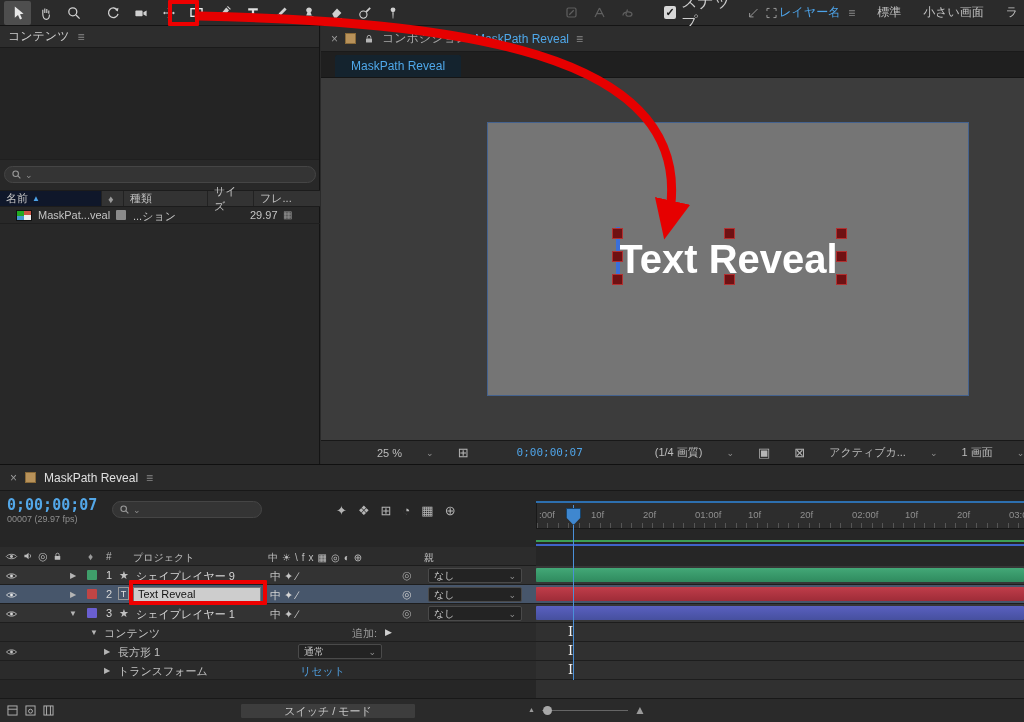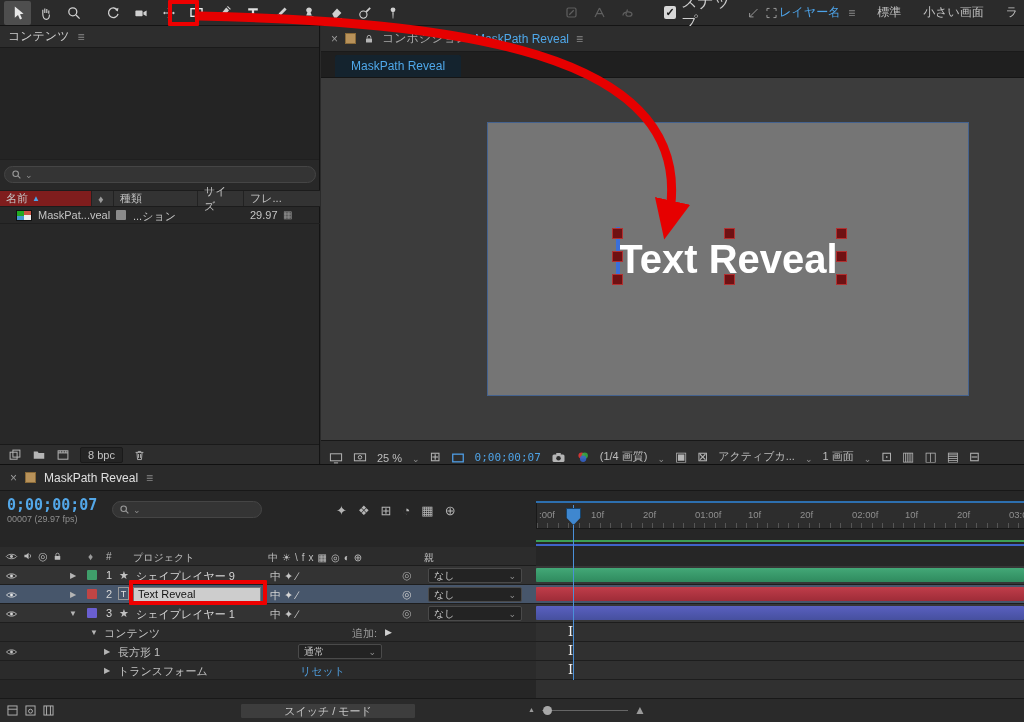--- a/index.html
+++ b/index.html
@@ -32,21 +32,21 @@
 #comp{position:absolute;left:321px;top:26px;width:703px;height:438px;background:#2e2e2e}
 .chead{height:26px;background:#2d2d2d;border-bottom:1px solid #1a1a1a;display:flex;align-items:center;gap:7px;padding:0 10px}
 .tanbox{width:11px;height:11px;background:#b8925a;border:1px solid #8a6a38}
 .ctabs{height:26px;background:#1f1f1f;border-bottom:1px solid #151515;display:flex;align-items:flex-end}
 .ctab{margin-left:14px;height:22px;padding:0 16px;background:#14232e;color:#4fa8ea;display:flex;align-items:center;font-size:12px;border-radius:2px 2px 0 0}
 .viewer{position:absolute;left:0;top:52px;width:703px;height:362px;background:#3c3c3c;overflow:hidden}
 #canvas{position:absolute;left:166px;top:44px;width:482px;height:274px;background:#757575;border:1px solid #44628e;display:flex;align-items:center;justify-content:center}
 #canvas .bigtext{color:#fff;font-weight:bold;font-size:40px;letter-spacing:0px}
 .handle{position:absolute;width:9px;height:9px;background:#6f1113;outline:1px solid #b23030}
 .ibeam{position:absolute;left:128px;top:104px;width:4px;height:56px;background:#3a6fd9}
-.cstatus{position:absolute;left:0;bottom:0;width:100%;height:24px;background:#2d2d2d;border-top:1px solid #181818;display:flex;align-items:flex-end;gap:10px;padding:0 8px;font-size:11px;color:#bdbdbd;white-space:nowrap;overflow:hidden}
+.cstatus{position:absolute;left:0;bottom:0;width:100%;height:24px;background:#2d2d2d;border-top:1px solid #181818;display:flex;align-items:center;gap:24px;padding:0 8px;font-size:11px;color:#bdbdbd;white-space:nowrap;overflow:hidden}
 .caret{color:#8f8f8f;font-size:9px}
 .bluetc{color:#4fa3e6;font-family:"DejaVu Sans Mono",monospace}
 
 #timeline{position:absolute;left:0;top:464px;width:1024px;height:258px;background:#262626;border-top:1px solid #101010}
 .ttab{height:26px;background:#2a2a2a;border-bottom:1px solid #181818;display:flex;align-items:center;gap:8px;padding:0 10px}
 .tl-tc{position:absolute;left:7px;top:31px;font-size:15px;font-weight:bold;color:#53a7e8;font-family:"DejaVu Sans Mono",monospace}
 .tl-fi{position:absolute;left:7px;top:49px;font-size:9px;color:#8f8f8f}
 .tl-search{position:absolute;left:112px;top:36px;width:150px;height:17px;background:#343434;border:1px solid #454545;border-radius:9px;display:flex;align-items:center;gap:3px;padding:0 6px;color:#9a9a9a}
 .tl-icons{position:absolute;left:336px;top:38px;display:flex;gap:11px;color:#b5b5b5;font-size:13px}
 .ruler{position:absolute;left:536px;top:38px;width:488px;height:26px;background:#2d2d2d;border-left:1px solid #191919;border-bottom:1px solid #191919;overflow:hidden}
@@ -209,21 +209,21 @@
     </div>
     <div class="preview"></div>
     <div class="searchbox">
       <svg width="11" height="11" viewBox="0 0 20 20" fill="none" stroke="#9a9a9a" stroke-width="2">
           <circle cx="8.5" cy="8.5" r="5"></circle>
           <path d="M12.5 12.5 L17 17"></path>
         </svg>
       <span class="caret">⌄</span>
     </div>
     <div class="ptablehead">
-      <div class="pc" style="width:92px;background:#7f1d1d">
+      <div class="pc" style="width:102px;background:#0f172a">
         <span>名前</span>
         <span style="color:#4da3e8;font-size:8px">▲</span>
       </div>
       <div class="pc" style="width:22px;color:#9a9a9a">
           <span>♦</span>
         </div>
       <div class="pc" style="width:84px">
           <span>種類</span>
         </div>
       <div class="pc" style="width:46px">
@@ -233,37 +233,20 @@
           <span>フレ...</span>
         </div>
     </div>
     <div class="prow">
       <span class="abs" style="left:16px;top:3px;width:16px;height:11px;background:conic-gradient(#c54 0 25%,#eee 25% 50%,#49c 50% 75%,#2a2 75%);border:1px solid #111"></span>
       <span class="abs" style="left:38px;top:2px">MaskPat...veal</span>
       <span class="abs" style="left:116px;top:3px;width:10px;height:10px;background:#8a8a8a;border-radius:1px"></span>
       <span class="abs" style="left:133px;top:2px">...ション</span>
       <span class="abs" style="left:250px;top:2px">29.97</span>
       <span class="abs" style="left:283px;top:2px;color:#9a9a9a;font-size:10px">▦</span>
-    </div>
-    <div class="pbottom">
-      <svg width="14" height="14" viewBox="0 0 20 20" fill="none" stroke="#b5b5b5" stroke-width="1.4">
-          <rect x="3" y="6" width="10" height="10"></rect>
-          <rect x="7" y="3" width="10" height="10"></rect>
-        </svg>
-      <svg width="14" height="14" viewBox="0 0 20 20" fill="#b5b5b5">
-          <path d="M2.5 5 H8 L9.5 7 H17.5 V15.5 H2.5 Z"></path>
-        </svg>
-      <svg width="14" height="14" viewBox="0 0 20 20" fill="none" stroke="#b5b5b5" stroke-width="1.4">
-          <rect x="3" y="4" width="14" height="12"></rect>
-          <path d="M3 7 H17 M6 4 V7 M10 4 V7 M14 4 V7"></path>
-        </svg>
-      <span class="bpc">8 bpc</span>
-      <svg width="13" height="14" viewBox="0 0 20 20" fill="none" stroke="#b5b5b5" stroke-width="1.4">
-          <path d="M4 6 H16 M8 6 V4.5 H12 V6 M6 6 L7 17 H13 L14 6 M8.5 8.5 V14.5 M11.5 8.5 V14.5"></path>
-        </svg>
     </div>
   </div>
 
   <div id="comp">
     <div class="chead">
       <span style="color:#9a9a9a">×</span>
       <span class="tanbox"></span>
       <svg width="12" height="12" viewBox="0 0 20 20">
           <rect x="5" y="9" width="10" height="7" rx="1" fill="#b5b5b5"></rect>
           <path d="M7 9 V7 a3 3 0 0 1 6 0 V9" fill="none" stroke="#b5b5b5" stroke-width="1.5"></path>

